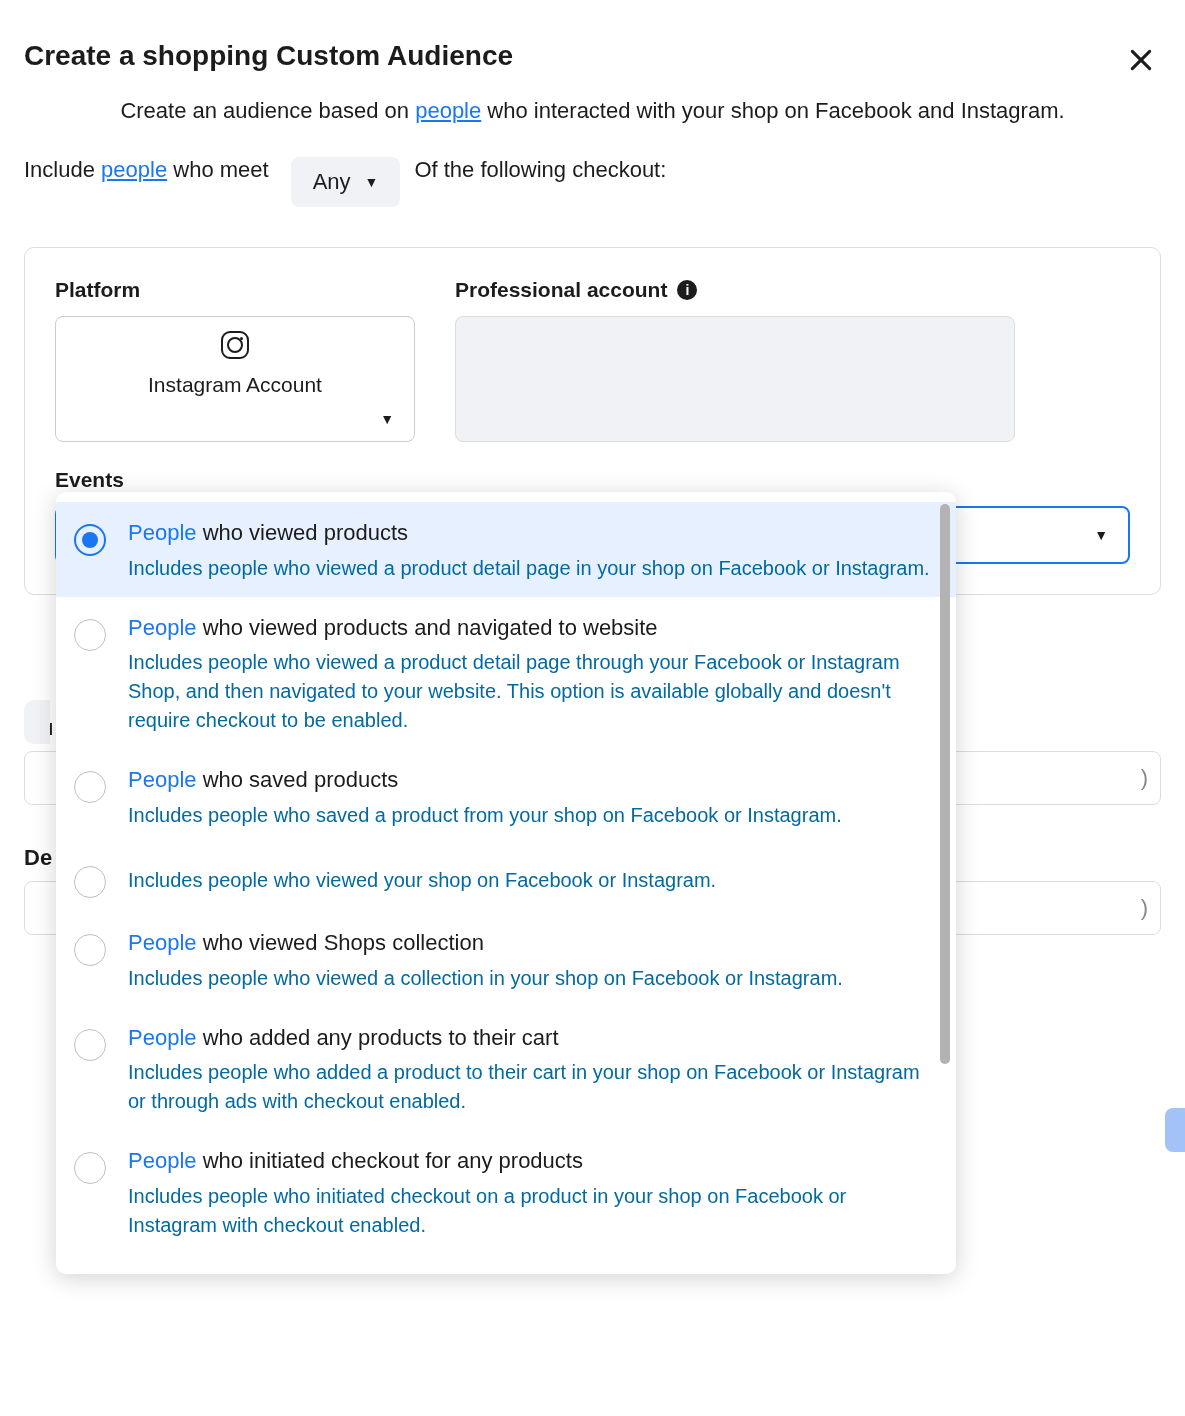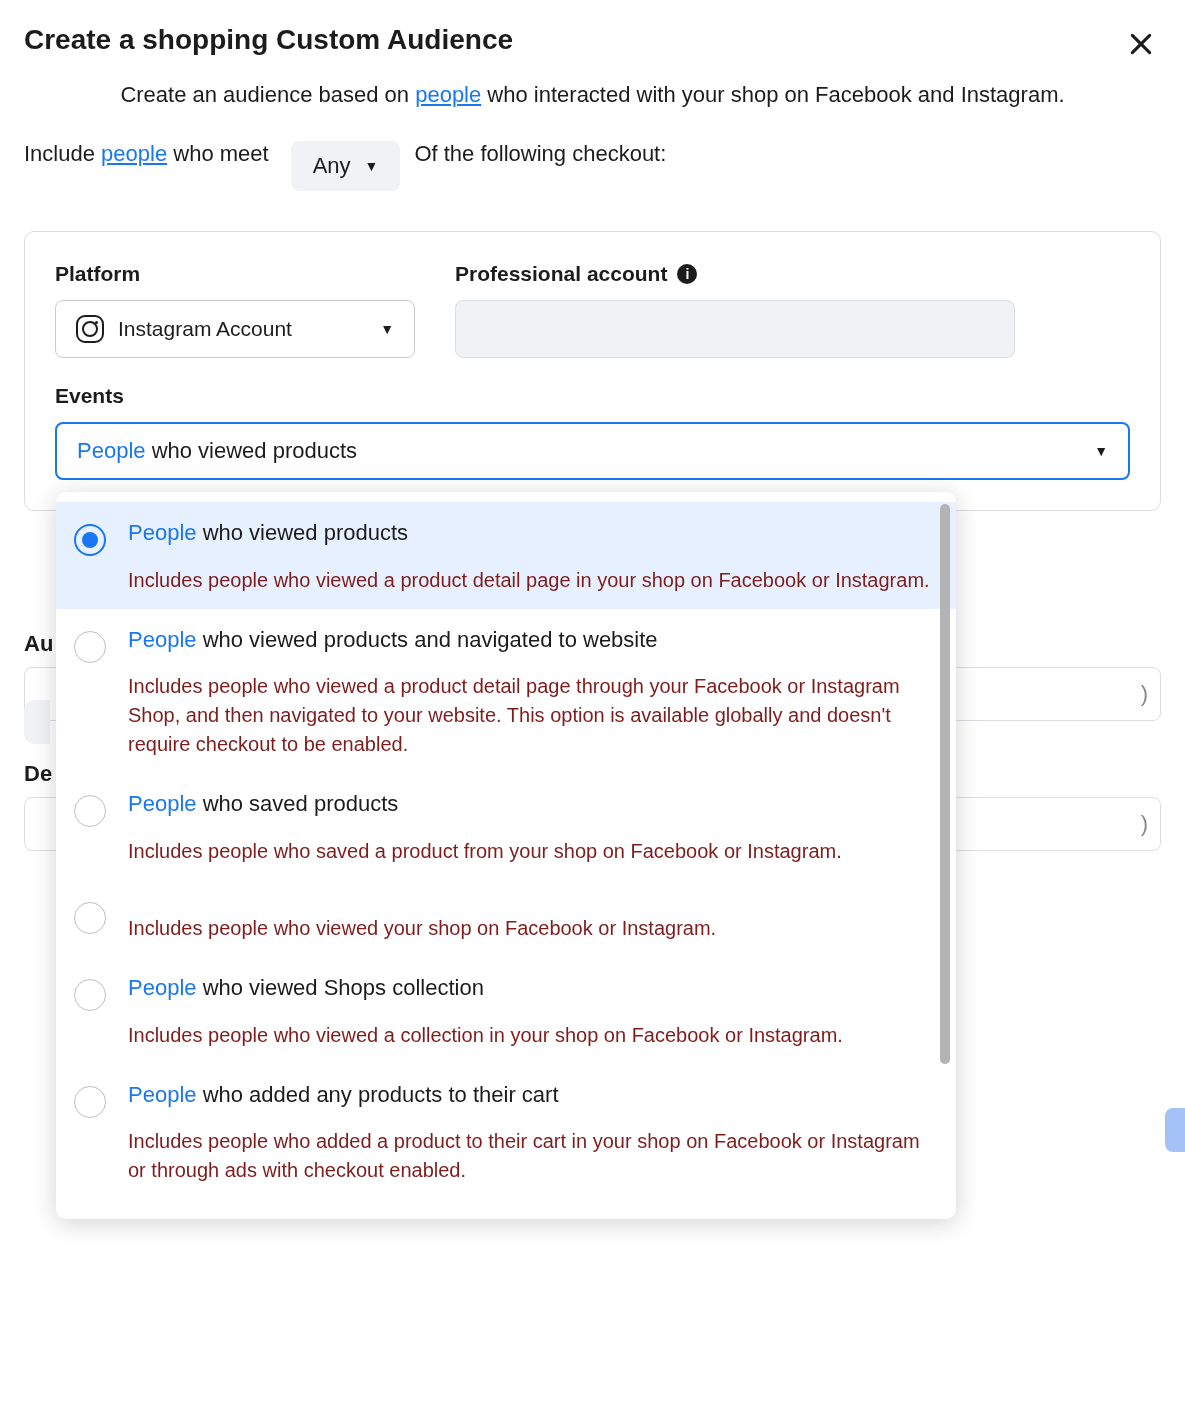--- a/index.html
+++ b/index.html
@@ -10,20 +10,21 @@
     width: 1185px;
   }
   .modal {
     padding: 24px 24px 0 24px;
     position: relative;
   }
   .header-row {
     display: flex;
     justify-content: center;
     align-items: flex-start;
+    margin-top: 16px;
   }
   .title {
     font-size: 28px;
     font-weight: 700;
     margin-bottom: 22px;
     color: #1C1C1C;
   }
   .close-btn {
     width: 40px; height: 40px;
     display:flex; align-items:center; justify-content:center;
@@ -77,20 +78,21 @@
   }
   .platform-dd {
     border:1px solid #C9CCD1;
     border-radius:8px;
     padding:14px 20px;
     display:flex; align-items:center; gap:14px;
     font-size:21px;
     width:360px;
     cursor:pointer;
     background:#fff;
+    flex-direction:column;
   }
   .platform-dd .caret { margin-left:auto; font-size:14px; }
   .ig-icon {
     width:28px; height:28px; border:2px solid #1C1C1C; border-radius:9px;
     position:relative; display:flex; align-items:center; justify-content:center;
   }
   .ig-icon::before {
     content:""; width:12px; height:12px; border:2px solid #1C1C1C; border-radius:50%;
   }
   .ig-icon::after {
@@ -140,21 +142,21 @@
     display:flex; align-items:center; justify-content:center;
   }
   .option.selected .radio {
     border:2px solid #1977F2;
   }
   .option.selected .radio::after {
     content:""; width:16px; height:16px; background:#1977F2; border-radius:50%;
   }
   .opt-body { flex:1; }
   .opt-title { font-size:22px; line-height:1.35; color:#1C1C1C; }
-  .opt-desc { font-size:20px; color:#7f1d1d; line-height:1.45; margin-top:18px; }
+  .opt-desc { font-size:20px; color:#0369a1; line-height:1.45; margin-top:6px; }
   .scroll-track {
     position:absolute; top:12px; right:6px; width:10px; height:560px;
     background:#E6E6E6; border-radius:6px;
   }
   .scroll-thumb {
     position:absolute; top:0; left:0; width:10px; height:560px;
     background:#B3B3B3; border-radius:6px;
   }
   .behind {
     padding: 0 24px;
@@ -292,14 +294,21 @@
           <div class="opt-desc">Includes people who viewed a collection in your shop on Facebook or Instagram.</div>
         </div>
       </div>
       <div class="option">
         <div class="radio"></div>
         <div class="opt-body">
           <div class="opt-title"><span class="token">People</span><span> who added any products to their cart</span></div>
           <div class="opt-desc">Includes people who added a product to their cart in your shop on Facebook or Instagram or through ads with checkout enabled.</div>
         </div>
       </div>
+      <div class="option">
+        <div class="radio"></div>
+        <div class="opt-body">
+          <div class="opt-title"><span class="token">People</span><span> who initiated checkout for any products</span></div>
+          <div class="opt-desc">Includes people who initiated checkout on a product in your shop on Facebook or Instagram with checkout enabled.</div>
+        </div>
+      </div>
     </div>
 </div>
 
 </body></html>

